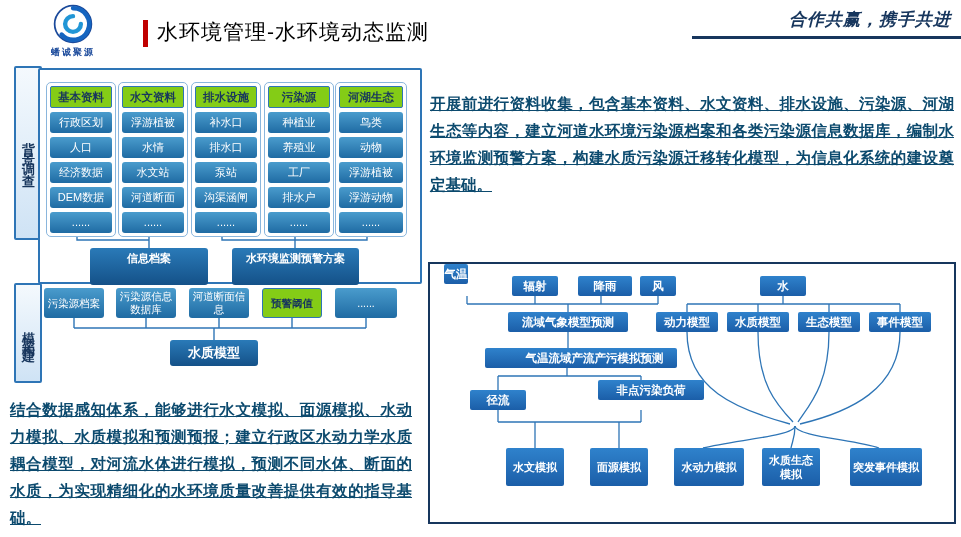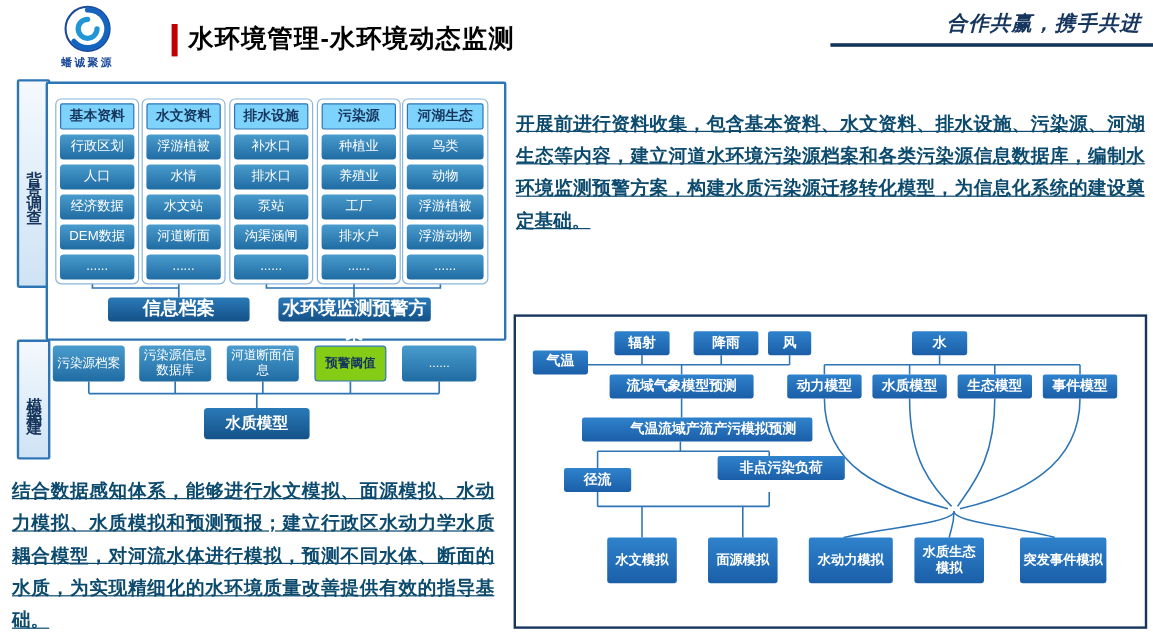--- a/index.html
+++ b/index.html
@@ -4,39 +4,39 @@
 <style>
   html,body{margin:0;padding:0;}
   body{width:961px;height:537px;background:#fff;font-family:"Liberation Sans","DejaVu Sans",sans-serif;overflow:hidden;}
   .page{position:relative;width:961px;height:537px;background:#fff;}
 
   
   .logo{position:absolute;left:36px;top:3px;width:74px;text-align:center;}
   .logo svg{display:block;margin:0 auto;}
   .logo-text{font-size:9px;font-weight:bold;color:#1b4a9b;letter-spacing:2px;margin-top:1px;}
   .red-bar{position:absolute;left:143px;top:20px;width:5px;height:27px;background:#c00000;}
-  .page-title{position:absolute;left:157px;top:18px;margin:0;font-size:21px;font-weight:bold;color:#000;letter-spacing:1px;}
+  .page-title{position:absolute;left:157px;top:18px;margin:0;font-size:21px;font-weight:normal;color:#000;letter-spacing:1px;}
   .slogan{position:absolute;right:10px;top:8px;font-size:17px;font-style:italic;font-weight:bold;color:#17365d;letter-spacing:1px;}
   .header-rule{position:absolute;left:692px;top:36px;width:269px;height:3px;background:#17365d;}
 
   
   .side-label{position:absolute;left:14px;width:24px;border:2px solid #2e75b6;border-radius:2px;
     background:linear-gradient(180deg,#f4f9fd,#cfe3f5);color:#17365d;font-weight:bold;font-size:13px;
     display:flex;align-items:center;justify-content:center;writing-mode:vertical-lr;text-orientation:upright;letter-spacing:11px;}
   .side-label.bg{top:66px;height:170px;}
   .side-label.model{top:283px;height:96px;letter-spacing:6px;}
 
   
   .survey{position:absolute;left:38px;top:68px;width:380px;height:212px;border:2px solid #2e75b6;border-radius:2px;background:#fff;}
   .survey svg.lines,.modelsec svg.lines,.flow svg.lines{position:absolute;left:0;top:0;pointer-events:none;}
   .col{position:absolute;top:12px;width:62px;border:1px solid #8ab6dd;border-radius:5px;padding:3px;display:flex;flex-direction:column;gap:4px;box-sizing:content-box;background:#fff;}
   .col.c1{left:6px}.col.c2{left:78px}.col.c3{left:151px}.col.c4{left:224px}.col.c5{left:295px;width:64px;}
-  .col-head{height:20px;line-height:20px;background:#7dd3fc;border:1px solid #2e75b6;border-radius:2px;color:#17365d;font-weight:bold;font-size:11.5px;text-align:center;}
+  .col-head{height:20px;line-height:20px;background:#84cc16;border:1px solid #2e75b6;border-radius:2px;color:#17365d;font-weight:bold;font-size:11.5px;text-align:center;}
   .item{height:21px;line-height:21px;background:linear-gradient(180deg,#4a9ccd,#1f6ba3);border-radius:3px;color:#fff;font-size:11px;text-align:center;}
-  .out-box{position:absolute;top:178px;height:20px;line-height:20px;background:linear-gradient(180deg,#2a7ab8,#145188);border-radius:3px;color:#fff;font-size:15px;font-weight:bold;text-align:center;}
+  .out-box{position:absolute;top:178px;height:37px;line-height:20px;background:linear-gradient(180deg,#2a7ab8,#145188);border-radius:3px;color:#fff;font-size:11px;font-weight:bold;text-align:center;}
   .out-box.o1{left:50px;width:118px;}
   .out-box.o2{left:192px;width:127px;}
 
   
   .modelsec{position:absolute;left:38px;top:288px;width:380px;height:95px;}
   .mbox{position:absolute;top:0;width:60px;height:30px;display:flex;align-items:center;justify-content:center;text-align:center;
     background:linear-gradient(180deg,#4a9ccd,#1f6ba3);border-radius:3px;color:#fff;font-size:10.5px;line-height:1.2;word-break:break-all;padding:0 1px;box-sizing:border-box;}
   .mbox.m1{left:6px}.mbox.m2{left:78px}.mbox.m3{left:151px}.mbox.m4{left:224px}.mbox.m5{left:297px;width:62px;}
   .mbox.outline{background:#84cc16;border:1px solid #2e75b6;color:#17365d;font-weight:bold;}
   .model-out{position:absolute;left:132px;top:52px;width:88px;height:26px;line-height:26px;text-align:center;
@@ -46,21 +46,21 @@
   .para{position:absolute;font-size:15.5px;font-weight:bold;color:#0c4a6e;line-height:27px;text-align:justify;margin:0;text-decoration:underline;}
   .para.left-p{left:10px;top:396px;width:402px;}
   .para.right-p{left:430px;top:90px;width:524px;}
 
   
   .flow{position:absolute;left:428px;top:262px;width:524px;height:258px;border:2px solid #17365d;background:#fff;}
   .fbox{position:absolute;height:20px;line-height:20px;text-align:center;white-space:nowrap;
     background:linear-gradient(180deg,#2f82cc,#1b5ea8);border-radius:2px;color:#fff;font-size:11.5px;font-weight:bold;}
   .fbox.tall{height:38px;line-height:1.3;white-space:normal;display:flex;align-items:center;justify-content:center;word-break:break-all;font-size:11px;padding:0 2px;box-sizing:border-box;}
   
-  .f-qiwen{left:14px;top:28px;width:46px;font-family:Liberation Mono, monospace;}
+  .f-qiwen{left:14px;top:0;width:24px;}
   .f-fushe{left:82px;top:12px;width:46px;}
   .f-jiangyu{left:148px;top:12px;width:54px;}
   .f-feng{left:210px;top:12px;width:36px;}
   .f-shui{left:330px;top:12px;width:46px;}
   
   .f-qixiang{left:78px;top:48px;width:120px;}
   .f-dongli{left:226px;top:48px;width:62px;}
   .f-shuizhi{left:297px;top:48px;width:62px;}
   .f-shengtai{left:368px;top:48px;width:62px;}
   .f-shijian{left:439px;top:48px;width:62px;}

